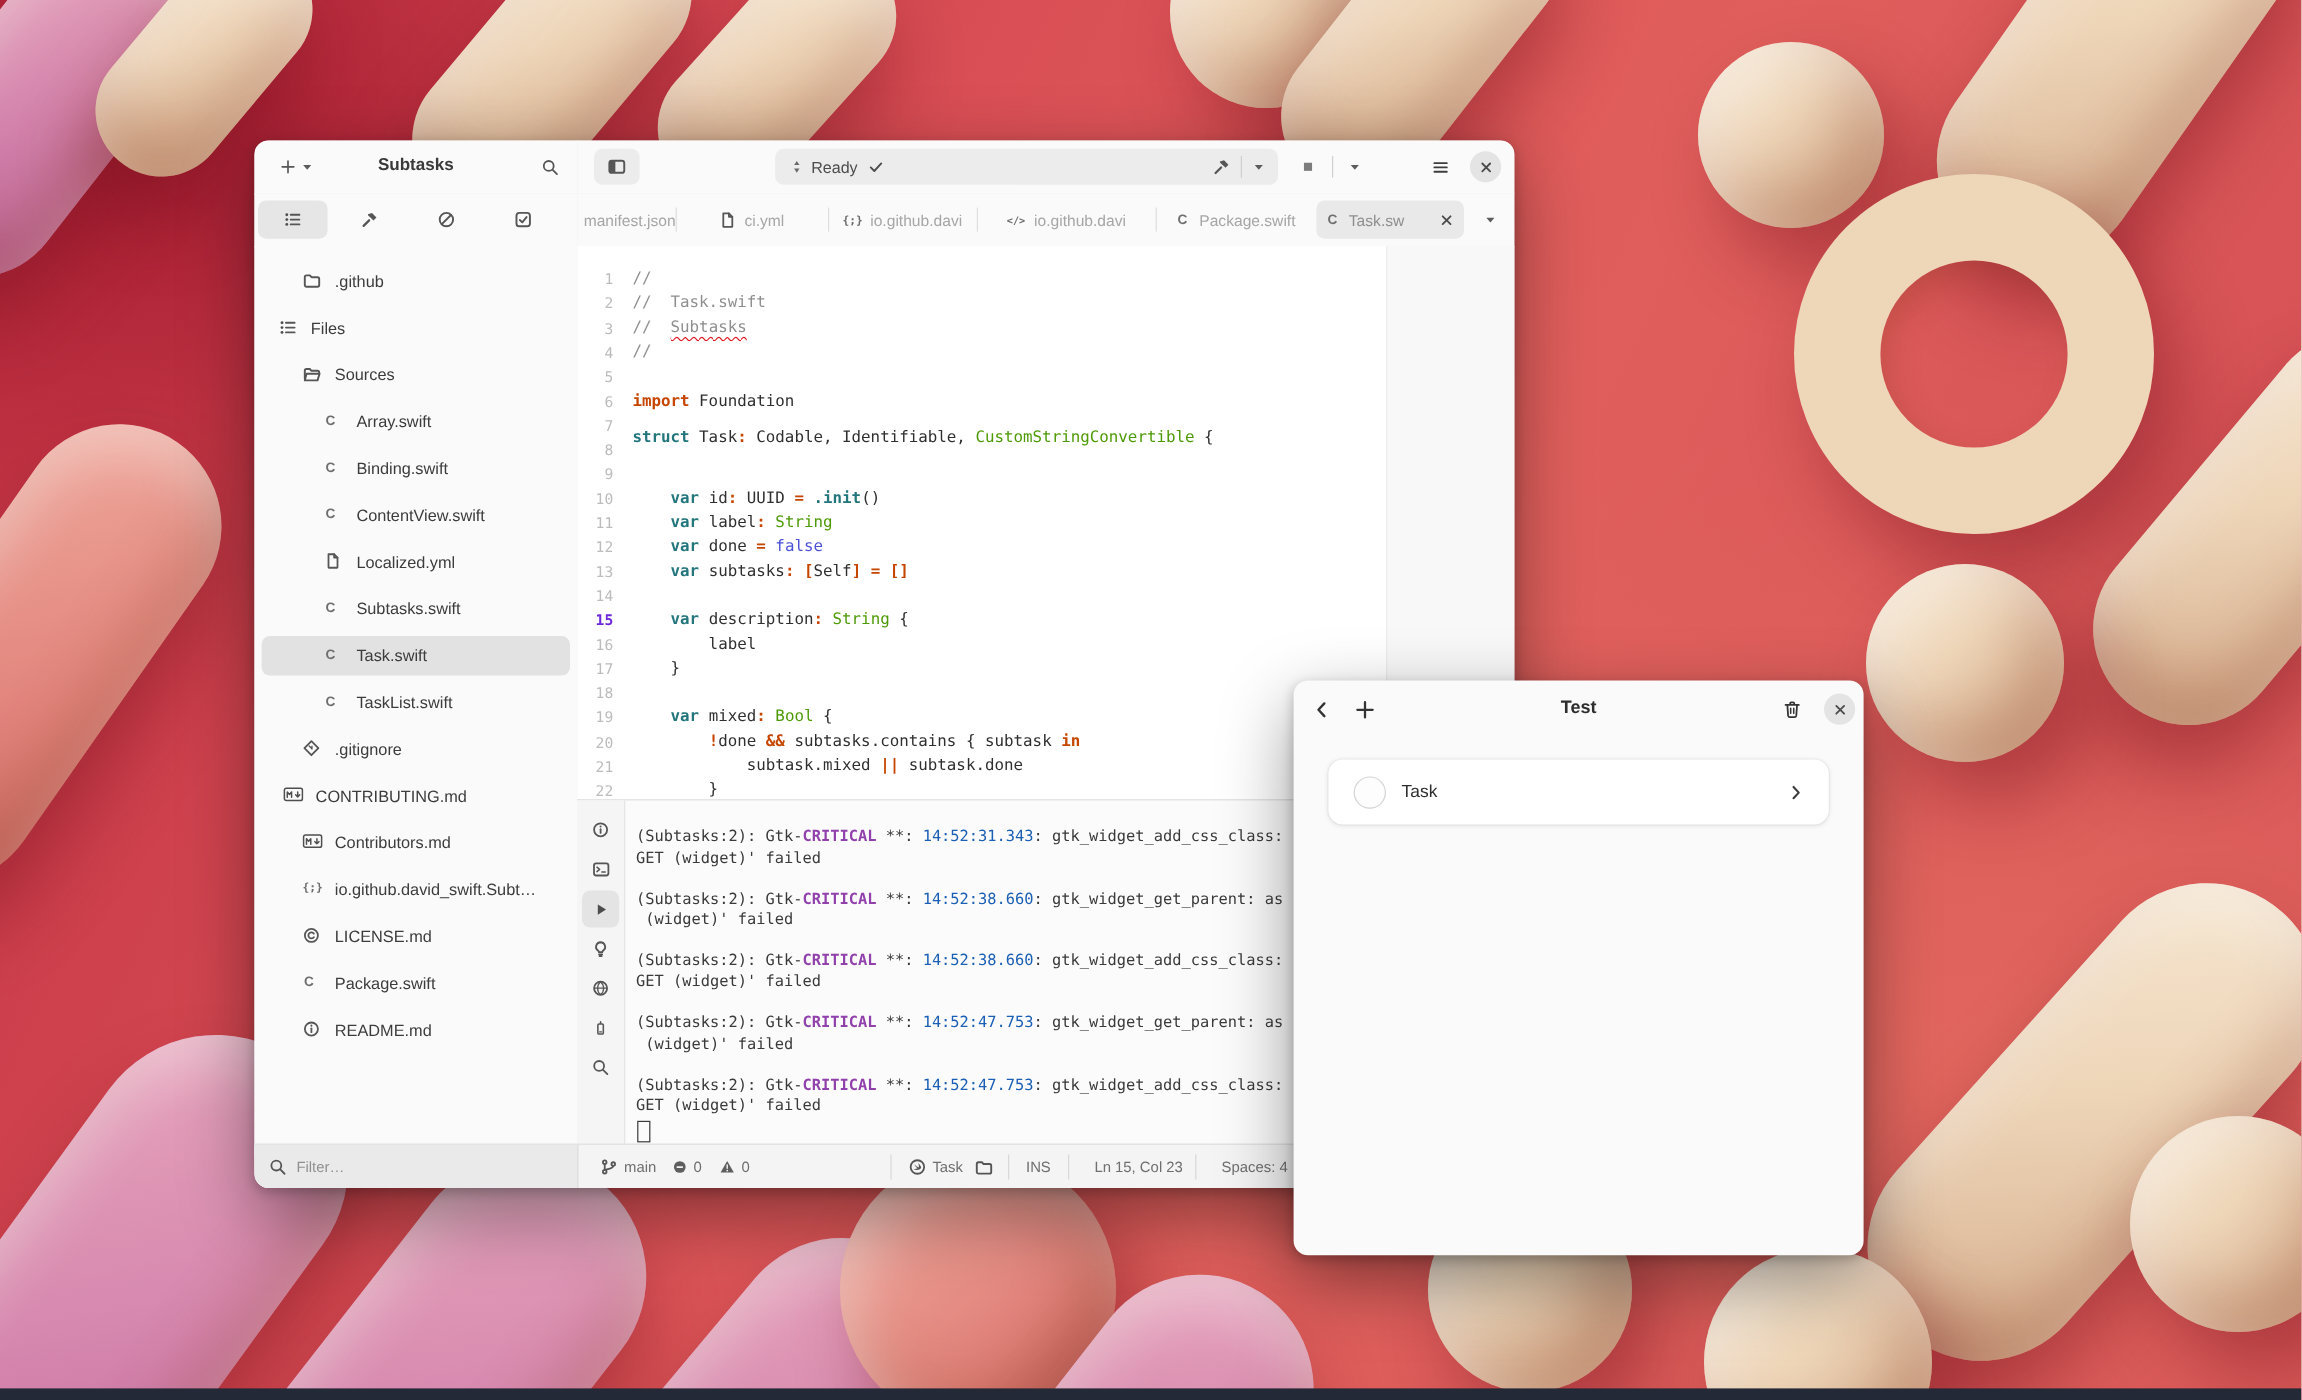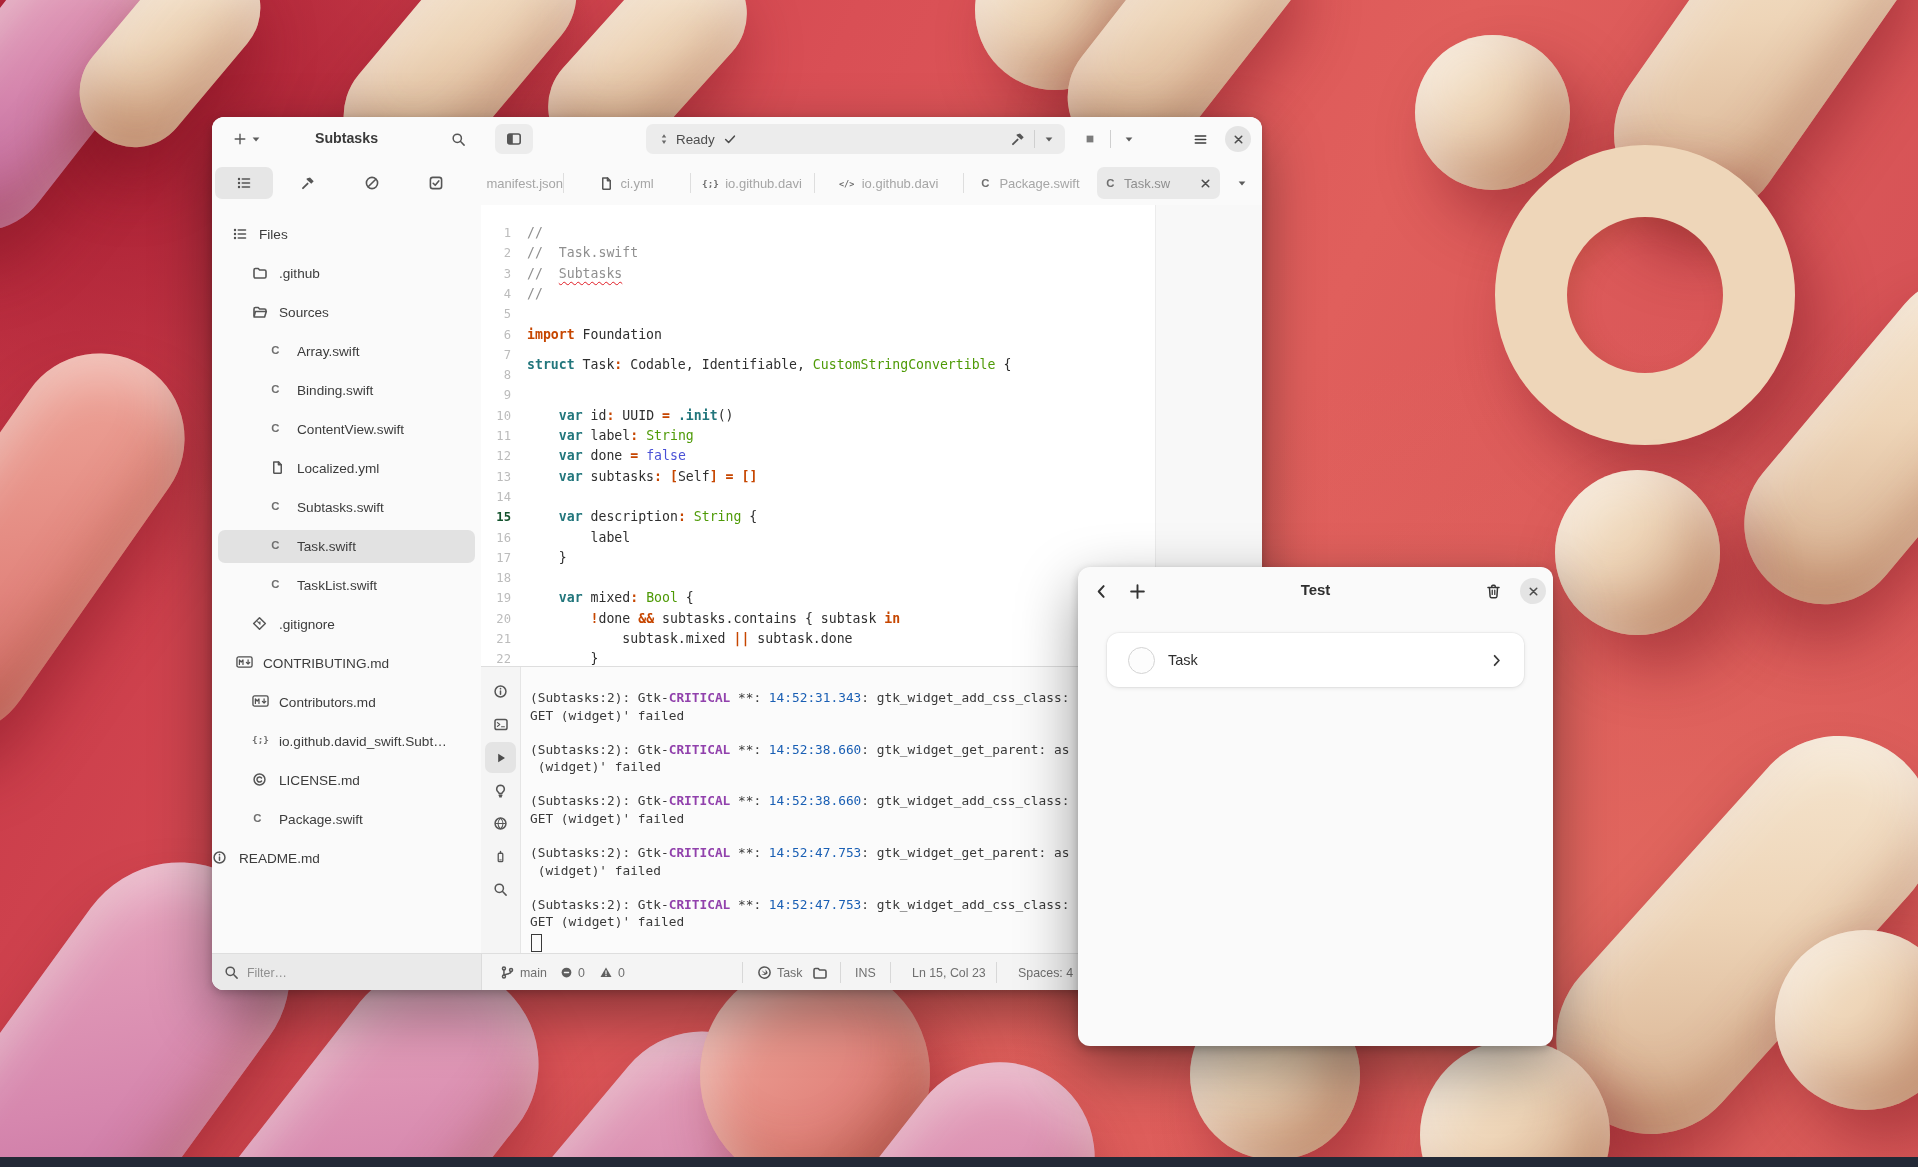--- a/index.html
+++ b/index.html
@@ -57,21 +57,21 @@
   .trow .sel-bg{position:absolute;left:6px;right:6px;top:3px;bottom:3px;background:#e2e2e2;border-radius:7px;}
   .trow .lbl{position:relative;margin-left:10px;white-space:nowrap;}
   .trow .ticon{position:relative;width:17px;height:17px;flex:0 0 17px;display:flex;}
 
   
   #editor{left:269px;top:88px;width:781px;height:461px;background:#fff;overflow:hidden;}
   #overview-gutter{position:absolute;left:674px;top:0;width:107px;height:461px;background:#f8f8f8;border-left:1px solid #ececec;}
   .srcline,.gutline{position:absolute;height:20.3px;line-height:20.3px;white-space:pre;
        font-family:"DejaVu Sans Mono",monospace;font-size:13.2px;}
   .gutline{width:30px;text-align:right;color:#bcbcbc;font-size:12.2px;}
-  .gutline.cur{color:#14532d;font-weight:700;}
+  .gutline.cur{color:#6d28d9;font-weight:700;}
   .srcline{left:46px;color:#2f2f2f;}
   .tok-cm{color:#8f8f8f;}
   .tok-kw{color:#22767c;font-weight:700;}
   .tok-ty{color:#4e9a06;}
   .tok-op{color:#c64600;font-weight:700;}
   .tok-bo{color:#4a51d6;}
   .tok-sp{text-decoration:underline wavy #e01b24 1px;text-underline-offset:3px;}
 
   
   #panel{left:269px;top:549px;width:781px;height:287px;background:#fbfbfb;border-top:1px solid #dedede;}
@@ -257,42 +257,42 @@
         <span>
           <svg width="16" height="16" viewBox="0 0 16 16">
             <rect x="2.4" y="2.4" width="11.2" height="11.2" rx="2.4" stroke="#565656" stroke-width="1.6" fill="none" stroke-linecap="round" stroke-linejoin="round"></rect>
             <path d="M5.2 8.3l2 2 3.6-4.4" stroke="#565656" stroke-width="1.6" fill="none" stroke-linecap="round" stroke-linejoin="round"></path>
           </svg>
         </span>
       </div>
     </div>
 
   <div id="tree" class="abs" style="padding-top: 10px;">
+      <div class="trow" style="padding-left: 40px;">
+        <span class="ticon">
+          <svg width="16" height="16" viewBox="0 0 16 16">
+            <path d="M2 5c0-.8.6-1.5 1.4-1.5h2.8L7.6 5h5A1.4 1.4 0 0 1 14 6.4v5.2c0 .8-.6 1.4-1.4 1.4H3.4A1.4 1.4 0 0 1 2 11.6z" stroke="#565656" stroke-width="1.6" fill="none" stroke-linecap="round" stroke-linejoin="round"></path>
+          </svg>
+        </span>
+        <span class="lbl">.github</span>
+      </div>
       <div class="trow" style="padding-left: 20px;">
         <span class="ticon">
           <svg width="16" height="16" viewBox="0 0 16 16">
             <circle cx="3" cy="4" r="1.2" fill="#4f4f4f"></circle>
             <circle cx="3" cy="8" r="1.2" fill="#4f4f4f"></circle>
             <circle cx="3" cy="12" r="1.2" fill="#4f4f4f"></circle>
             <path d="M6.3 4h7.2M6.3 8h7.2M6.3 12h7.2" stroke="#565656" stroke-width="1.6" fill="none" stroke-linecap="round" stroke-linejoin="round"></path>
           </svg>
         </span>
         <span class="lbl">Files</span>
       </div>
       <div class="trow" style="padding-left: 40px;">
         <span class="ticon">
           <svg width="16" height="16" viewBox="0 0 16 16">
-            <path d="M2 5c0-.8.6-1.5 1.4-1.5h2.8L7.6 5h5A1.4 1.4 0 0 1 14 6.4v5.2c0 .8-.6 1.4-1.4 1.4H3.4A1.4 1.4 0 0 1 2 11.6z" stroke="#565656" stroke-width="1.6" fill="none" stroke-linecap="round" stroke-linejoin="round"></path>
-          </svg>
-        </span>
-        <span class="lbl">.github</span>
-      </div>
-      <div class="trow" style="padding-left: 40px;">
-        <span class="ticon">
-          <svg width="16" height="16" viewBox="0 0 16 16">
             <path d="M2 11.5V5c0-.8.6-1.5 1.4-1.5h2.8L7.6 5h4.9c.8 0 1.5.6 1.5 1.4v.6" stroke="#565656" stroke-width="1.6" fill="none" stroke-linecap="round" stroke-linejoin="round"></path>
             <path d="M3.4 7.5h10.9L12.6 13H2z" stroke="#565656" stroke-width="1.6" fill="none" stroke-linecap="round" stroke-linejoin="round"></path>
           </svg>
         </span>
         <span class="lbl">Sources</span>
       </div>
       <div class="trow" style="padding-left: 58px;">
         <span class="ticon">
           <svg width="13" height="14" viewBox="0 0 14 16">
             <text x="1" y="12.5" font-family="Liberation Sans,sans-serif" font-size="13" font-weight="bold" fill="#6f6f6f">C</text>
@@ -395,21 +395,21 @@
         <span class="lbl">LICENSE.md</span>
       </div>
       <div class="trow" style="padding-left: 40px;">
         <span class="ticon">
           <svg width="13" height="14" viewBox="0 0 14 16">
             <text x="1" y="12.5" font-family="Liberation Sans,sans-serif" font-size="13" font-weight="bold" fill="#6f6f6f">C</text>
           </svg>
         </span>
         <span class="lbl">Package.swift</span>
       </div>
-      <div class="trow" style="">
+      <div class="trow" style="padding-left: 40px;">
         <span class="ticon">
           <svg width="15" height="15" viewBox="0 0 16 16">
             <circle cx="8" cy="8" r="5.8" stroke="#565656" stroke-width="1.6" fill="none" stroke-linecap="round" stroke-linejoin="round"></circle>
             <path d="M8 7.4v3.4" stroke="#565656" stroke-width="1.6" fill="none" stroke-linecap="round" stroke-linejoin="round"></path>
             <circle cx="8" cy="5" r=".9" fill="#565656"></circle>
           </svg>
         </span>
         <span class="lbl">README.md</span>
       </div>
     </div>

